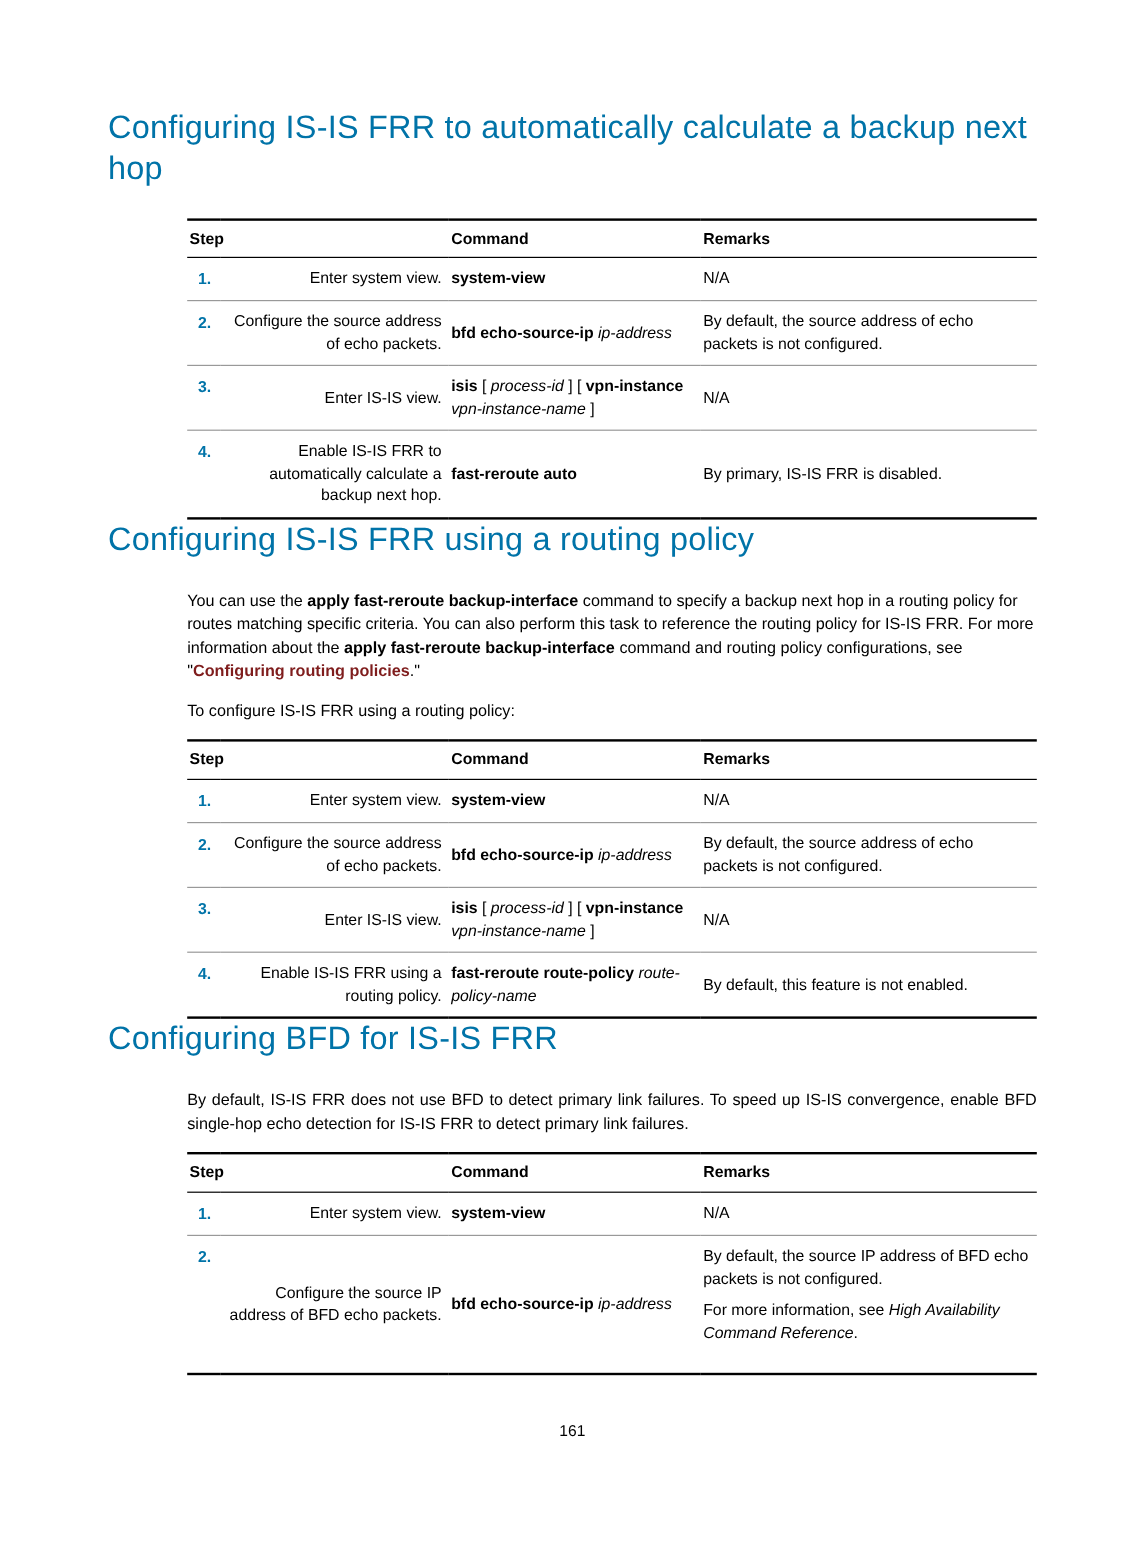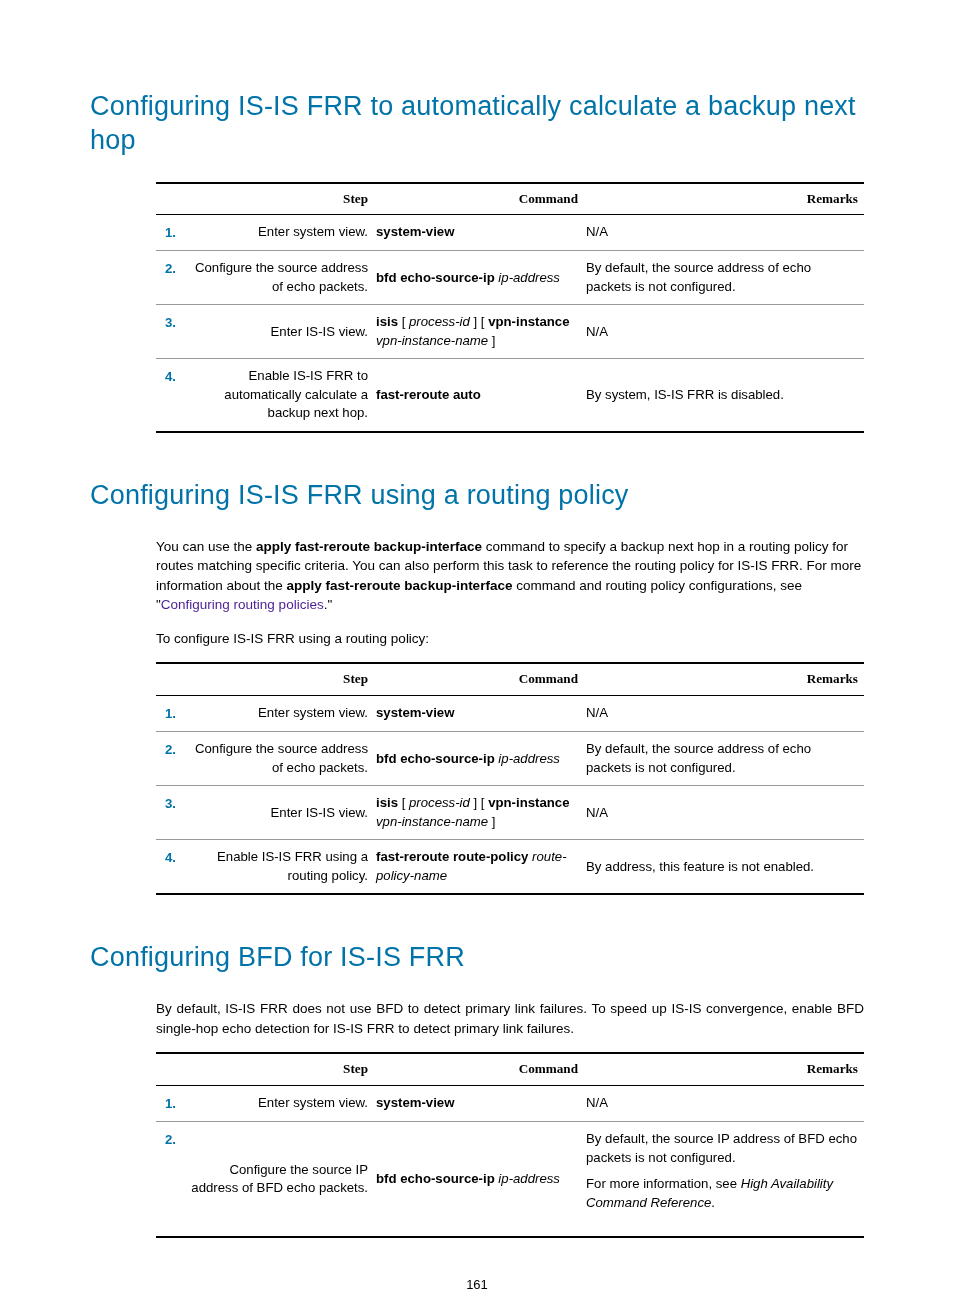--- a/index.html
+++ b/index.html
@@ -14,46 +14,45 @@
     }
     h2.section-title {
       font-family: Arial, Helvetica, sans-serif;
       font-weight: 400;
       font-size: 27px;
       color: #0073a8;
       margin-bottom: 24px;
       line-height: 1.25;
       letter-spacing: 0.2px;
     }
-    .section { margin-bottom: 46px; }
+    .section { }
     .body-text {
       margin-left: 66px;
       margin-bottom: 14px;
       font-size: 13.5px;
       line-height: 1.45;
     }
-    .body-text a { color: #4c1d95; text-decoration: none; }
+    .body-text a { color: #7f1d1d; text-decoration: none; font-weight: bold; }
     .body-text b { font-weight: 700; }
     .justify { text-align: justify; }
     .italic-inline { font-style: italic; text-align: right; }
     table {
       width: 100%;
       border-collapse: collapse;
       margin-left: 66px;
       width: calc(100% - 66px);
       margin-top: 4px;
       font-size: 13.2px;
     }
     thead th {
-      text-align: right;
+      text-align: left;
       font-weight: 700;
       border-top: 2px solid #000;
       border-bottom: 1.5px solid #000;
       padding: 6px 6px 6px 2px;
-      font-family: Liberation Serif, serif;
     }
     tbody tr { border-bottom: 1px solid #999; }
     tbody tr:last-child { border-bottom: 2px solid #000; }
     tbody td { padding: 8px 6px 8px 2px; vertical-align: middle; }
     td.step-num {
       width: 28px;
       color: #0073a8;
       font-weight: 700;
       text-align: right;
       padding-right: 8px;
@@ -102,21 +101,21 @@
       <tr>
         <td class="step-num">3.</td>
         <td class="step-desc">Enter IS-IS view.</td>
         <td class="command"><span class="bold">isis</span><span> [ </span><span class="italic-inline">process-id</span><span> ] [ </span><span class="bold">vpn-instance</span><span> </span><span class="italic-inline">vpn-instance-name</span><span> ]</span></td>
         <td class="remarks">N/A</td>
       </tr>
       <tr>
         <td class="step-num">4.</td>
         <td class="step-desc">Enable IS-IS FRR to automatically calculate a backup next hop.</td>
         <td class="command"><span class="bold">fast-reroute auto</span></td>
-        <td class="remarks">By system, IS-IS FRR is disabled.</td>
+        <td class="remarks">By primary, IS-IS FRR is disabled.</td>
       </tr>
     </tbody>
   </table>
 </div>
 
 <div class="section">
   <h2 class="section-title">Configuring IS-IS FRR using a routing policy</h2>
 
   <p class="body-text">
     <span>You can use the </span><b>apply fast-reroute backup-interface</b><span> command to specify a backup next hop in a routing policy for routes matching specific criteria. You can also perform this task to reference the routing policy for IS-IS FRR. For more information about the </span><b>apply fast-reroute backup-interface</b><span> command and routing policy configurations, see "</span><a href="#">Configuring routing policies</a><span>."</span>
@@ -148,21 +147,21 @@
       <tr>
         <td class="step-num">3.</td>
         <td class="step-desc">Enter IS-IS view.</td>
         <td class="command"><span class="bold">isis</span><span> [ </span><span class="italic-inline">process-id</span><span> ] [ </span><span class="bold">vpn-instance</span><span> </span><span class="italic-inline">vpn-instance-name</span><span> ]</span></td>
         <td class="remarks">N/A</td>
       </tr>
       <tr>
         <td class="step-num">4.</td>
         <td class="step-desc">Enable IS-IS FRR using a routing policy.</td>
         <td class="command"><span class="bold">fast-reroute route-policy</span><span class="italic-inline"> route-policy-name</span></td>
-        <td class="remarks">By address, this feature is not enabled.</td>
+        <td class="remarks">By default, this feature is not enabled.</td>
       </tr>
     </tbody>
   </table>
 </div>
 
 <div class="section" style="margin-bottom:0;">
   <h2 class="section-title">Configuring BFD for IS-IS FRR</h2>
 
   <p class="body-text justify">By default, IS-IS FRR does not use BFD to detect primary link failures. To speed up IS-IS convergence, enable BFD single-hop echo detection for IS-IS FRR to detect primary link failures.</p>
 

